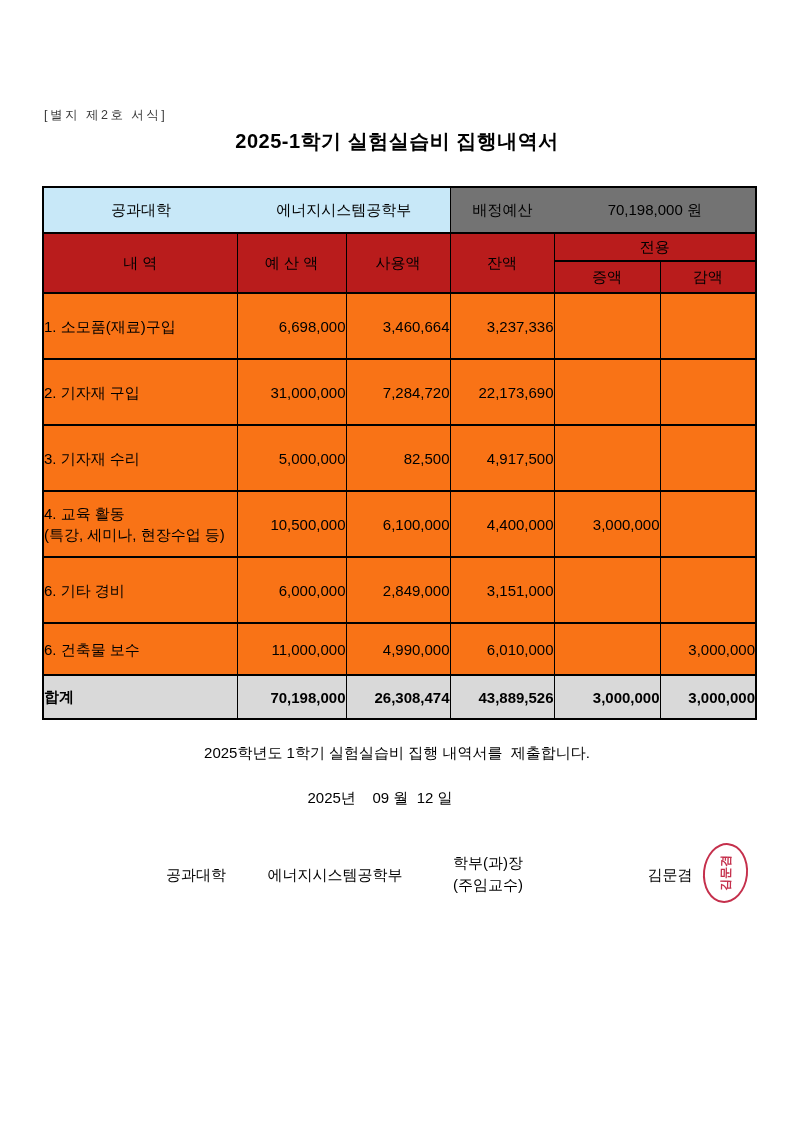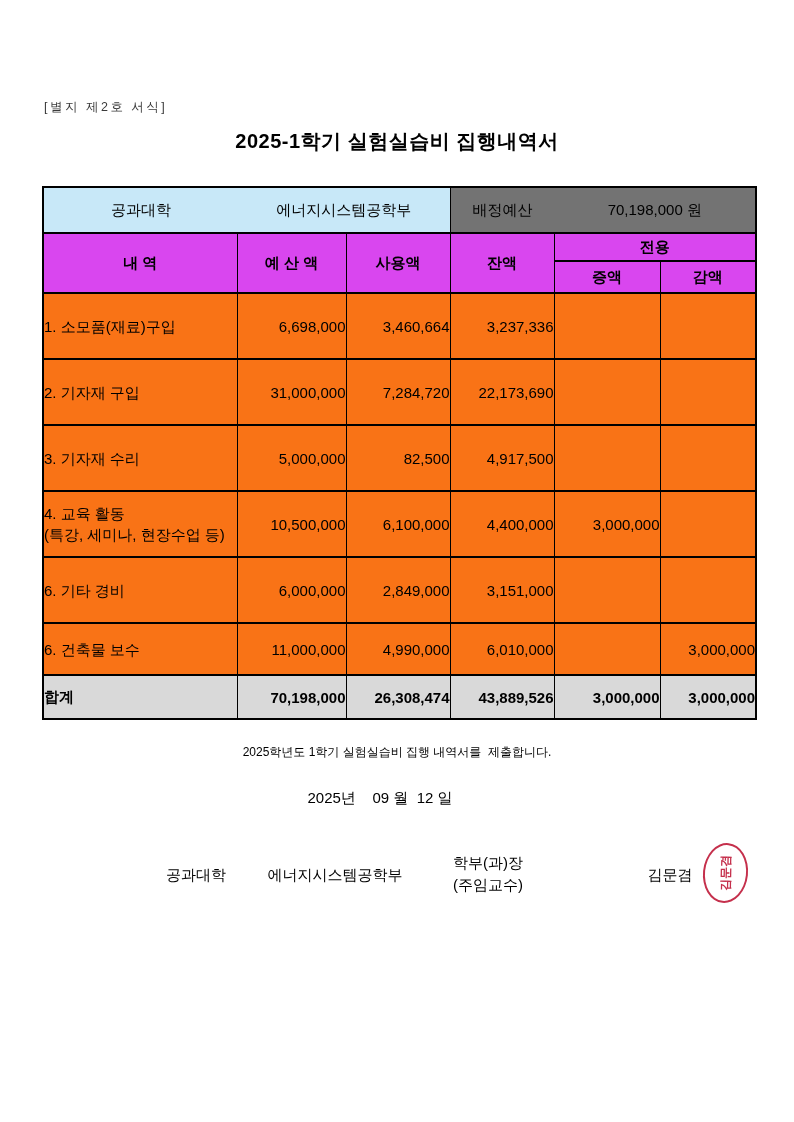--- a/index.html
+++ b/index.html
@@ -3,21 +3,21 @@
 <meta charset="utf-8">
 <style>
   html,body { margin:0; padding:0; background:#e8e8e8; }
   .page {
     position:relative; width:794px; height:1122px; margin:0 auto;
     background:#ffffff; color:#000;
     font-family:"Liberation Sans","DejaVu Sans",sans-serif;
     overflow:hidden;
   }
   .form-label {
-    position:absolute; left:44px; top:99px;
+    position:absolute; left:44px; top:107px;
     font-size:12.5px; letter-spacing:2.5px; color:#3a3a3a;
   }
   .doc-title {
     position:absolute; left:0; top:128px; width:794px;
     text-align:center; font-size:20px; font-weight:bold; letter-spacing:0.5px;
   }
   table.main {
     position:absolute; left:42px; top:186px; width:713px;
     border-collapse:collapse; table-layout:fixed;
     border:2px solid #000;
@@ -27,34 +27,34 @@
     padding:0; vertical-align:middle; font-size:15px;
   }
   tr.banner td { height:44px; }
   td.blue  { background:#c8e8f8; }
   td.peach { background:#737373; }
   .cellflex { display:flex; align-items:center; width:100%; }
   .cellflex .p1-blue  { width:194px; text-align:center; }
   .cellflex .p1-peach { width:104px; text-align:center; }
   .cellflex .p2 { flex:1; text-align:center; }
   tr.ghead1 td, tr.ghead2 td {
-    background:#d946ef; font-weight:bold; text-align:center;
+    background:#b91c1c; font-weight:normal; text-align:center;
   }
   tr.ghead1 td { height:26px; }
   tr.ghead2 td { height:30px; border-top-width:1px; }
   td.transfer { border-bottom-width:1px; }
   tr.datarow td { height:64px; background:#f97316; }
   tr.datarow.short td { height:50px; }
   td.label-cell { text-align:left; padding-left:7px; line-height:21px; }
   td.num { text-align:right; padding-right:10px; font-size:14.5px;margin-top:44px; }
   tr.total td { height:42px; background:#d9d9d9; font-weight:bold; }
   tr.total td.center { }
   .submission {
     position:absolute; left:0; top:744px; width:794px;
-    text-align:center; font-size:12px; white-space:pre;
+    text-align:center; font-size:15px; white-space:pre;
   }
   .date-line {
     position:absolute; left:0; top:789px; width:760px;
     text-align:center; font-size:15px; white-space:pre;
   }
   .sig { position:absolute; font-size:15px; text-align:center; }
   .sig-college   { left:146px; top:866px; width:100px; }
   .sig-dept      { left:255px; top:866px; width:160px; }
   .sig-title     { left:433px; top:852px; width:110px; line-height:22px; }
   .sig-name      { left:630px; top:866px; width:80px; }

